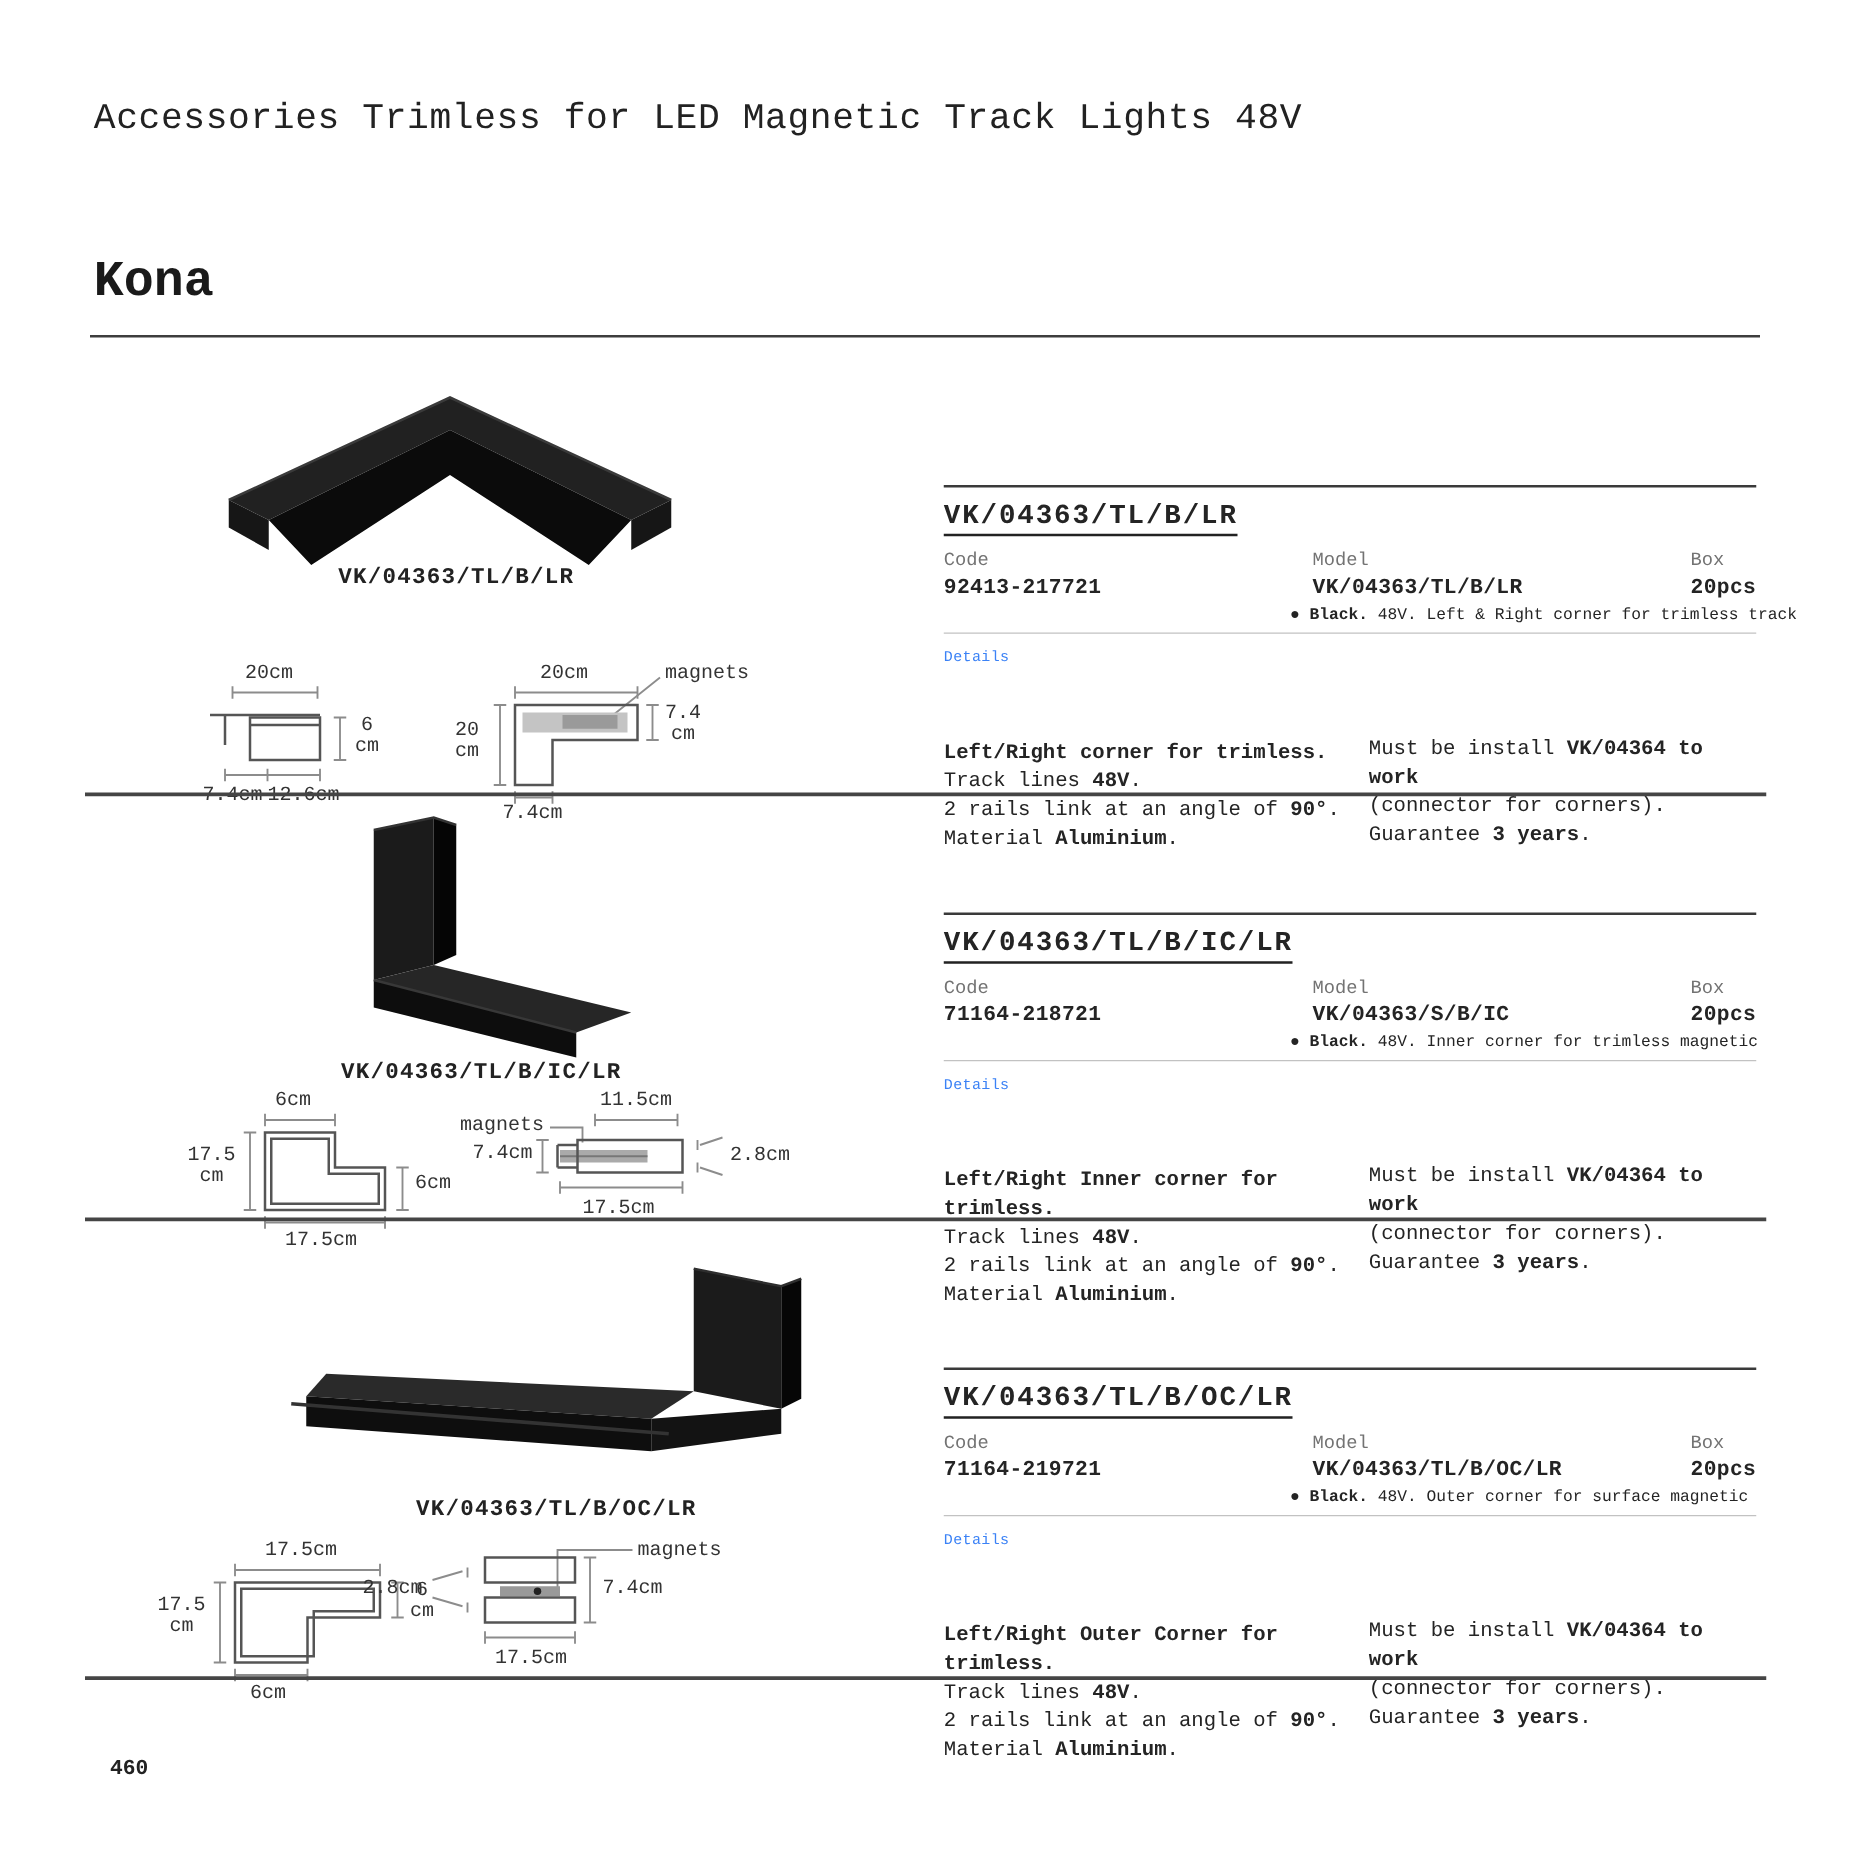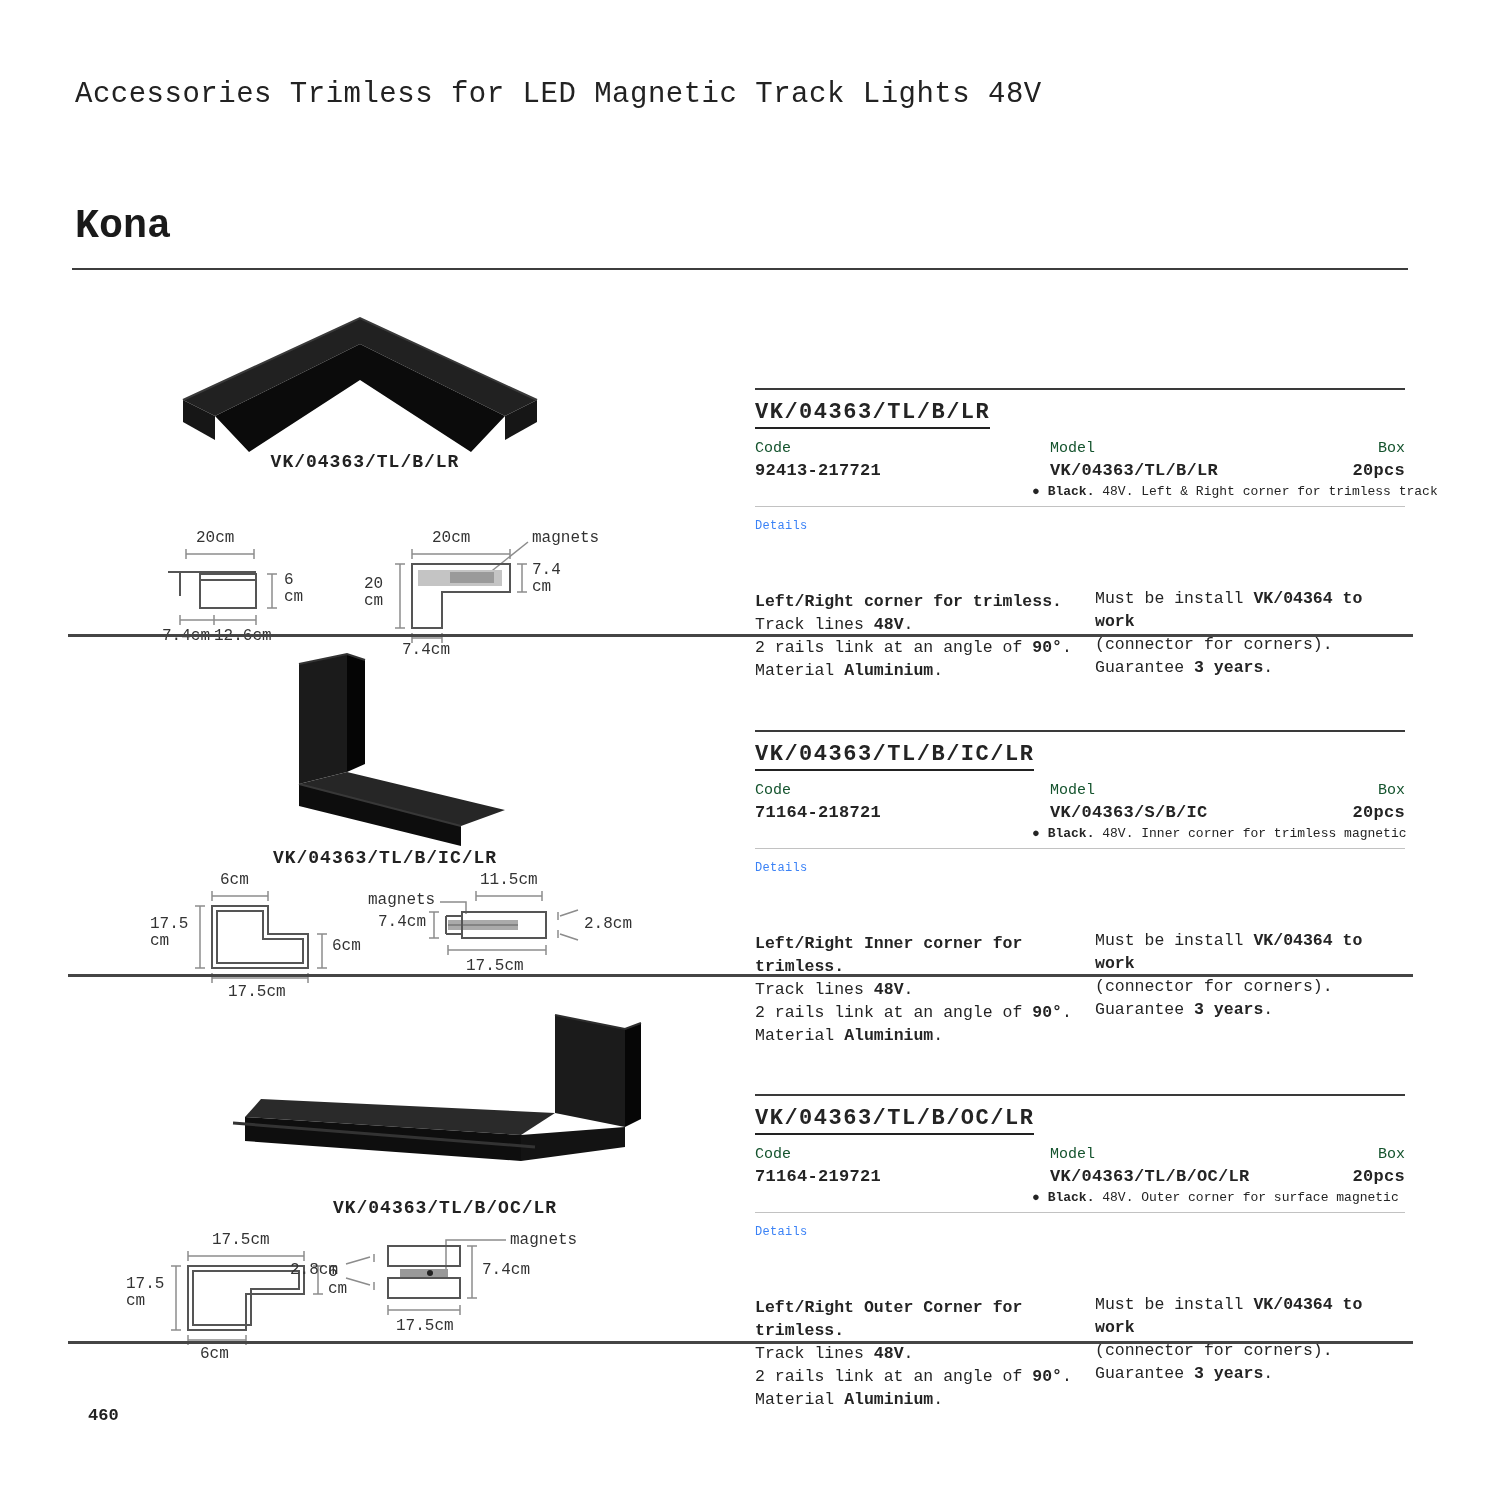--- a/index.html
+++ b/index.html
@@ -11,38 +11,38 @@
   .rule-dark{background:#3d3d3d;height:2px;}
   .rule-sec{background:#454545;height:3px;}
   .caption{font-size:18px;font-weight:700;letter-spacing:1px;text-align:center;color:#222;}
   .pagenum{left:88px;top:1406px;font-size:17px;font-weight:700;color:#222;}
 
   
   .rblock{position:absolute;left:755px;width:650px;height:262px;}
   .rblock .toprule{position:absolute;left:0;top:0;width:650px;height:2px;background:#3a3a3a;}
   .sku{position:absolute;left:0;top:12px;font-size:22px;font-weight:700;letter-spacing:1.5px;
        border-bottom:2px solid #222;padding-bottom:2px;margin:0;}
-  .lab{font-size:15px;color:#14532d;}
+  .lab{font-size:15px;color:#737373;}
   .val{font-size:17px;font-weight:700;letter-spacing:.3px;}
   .col-code{position:absolute;left:0;top:52px;}
   .col-model{position:absolute;left:277px;top:52px;margin-left:18px;}
-  .col-box{position:absolute;right:0;top:52px;text-align:right;}
+  .col-box{position:absolute;right:0;top:52px;text-align:left;}
   .col-code .val,.col-model .val,.col-box .val{margin-top:4px;}
   .desc{position:absolute;left:277px;top:96px;font-size:13px;white-space:nowrap;color:#242424;}
   .desc .b{font-weight:700;}
   .grayrule{position:absolute;left:0;top:118px;width:650px;height:1px;background:#c2c2c2;}
   .detlab{position:absolute;left:0;top:131px;font-size:12px;color:#3b82f6;letter-spacing:.3px;}
   .detcol{position:absolute;top:158px;font-size:16.5px;line-height:23px;color:#242424;}
   .detcol.l{left:0;width:335px;margin-top:44px;}
   .detcol.r{left:340px;width:310px;margin-top:41px;}
   .b{font-weight:700;}
 
   
   .draw{position:absolute;}
-  .dlab{position:absolute;font-size:16px;color:#333;white-space:pre-line;line-height:17px;}
+  .dlab{position:absolute;font-size:16px;color:#333;white-space:pre-line;line-height:17px;text-align:center;}
   svg{display:block;}
 </style>
 </head>
 <body>
 
 <div class="page">
 
   <div class="abs header">Accessories Trimless for LED Magnetic Track Lights 48V</div>
   <div class="abs kona">Kona</div>
   <div class="abs rule-dark" style="left:72px;top:268px;width:1336px;"></div>

